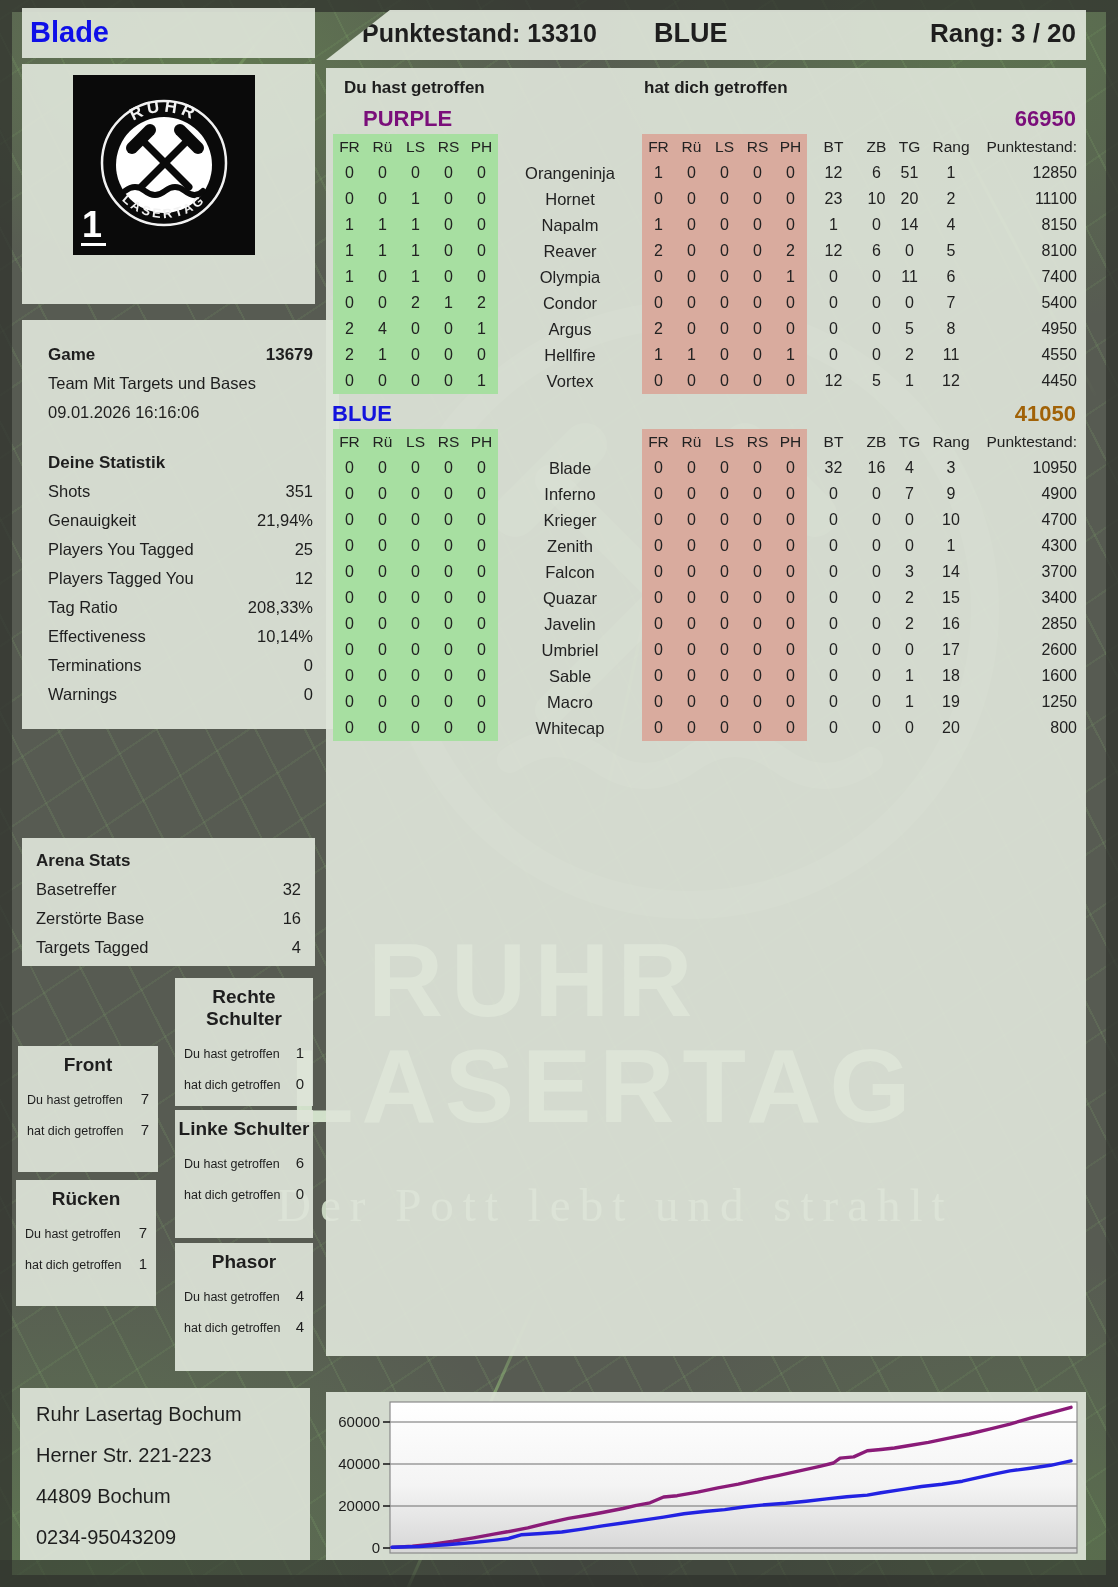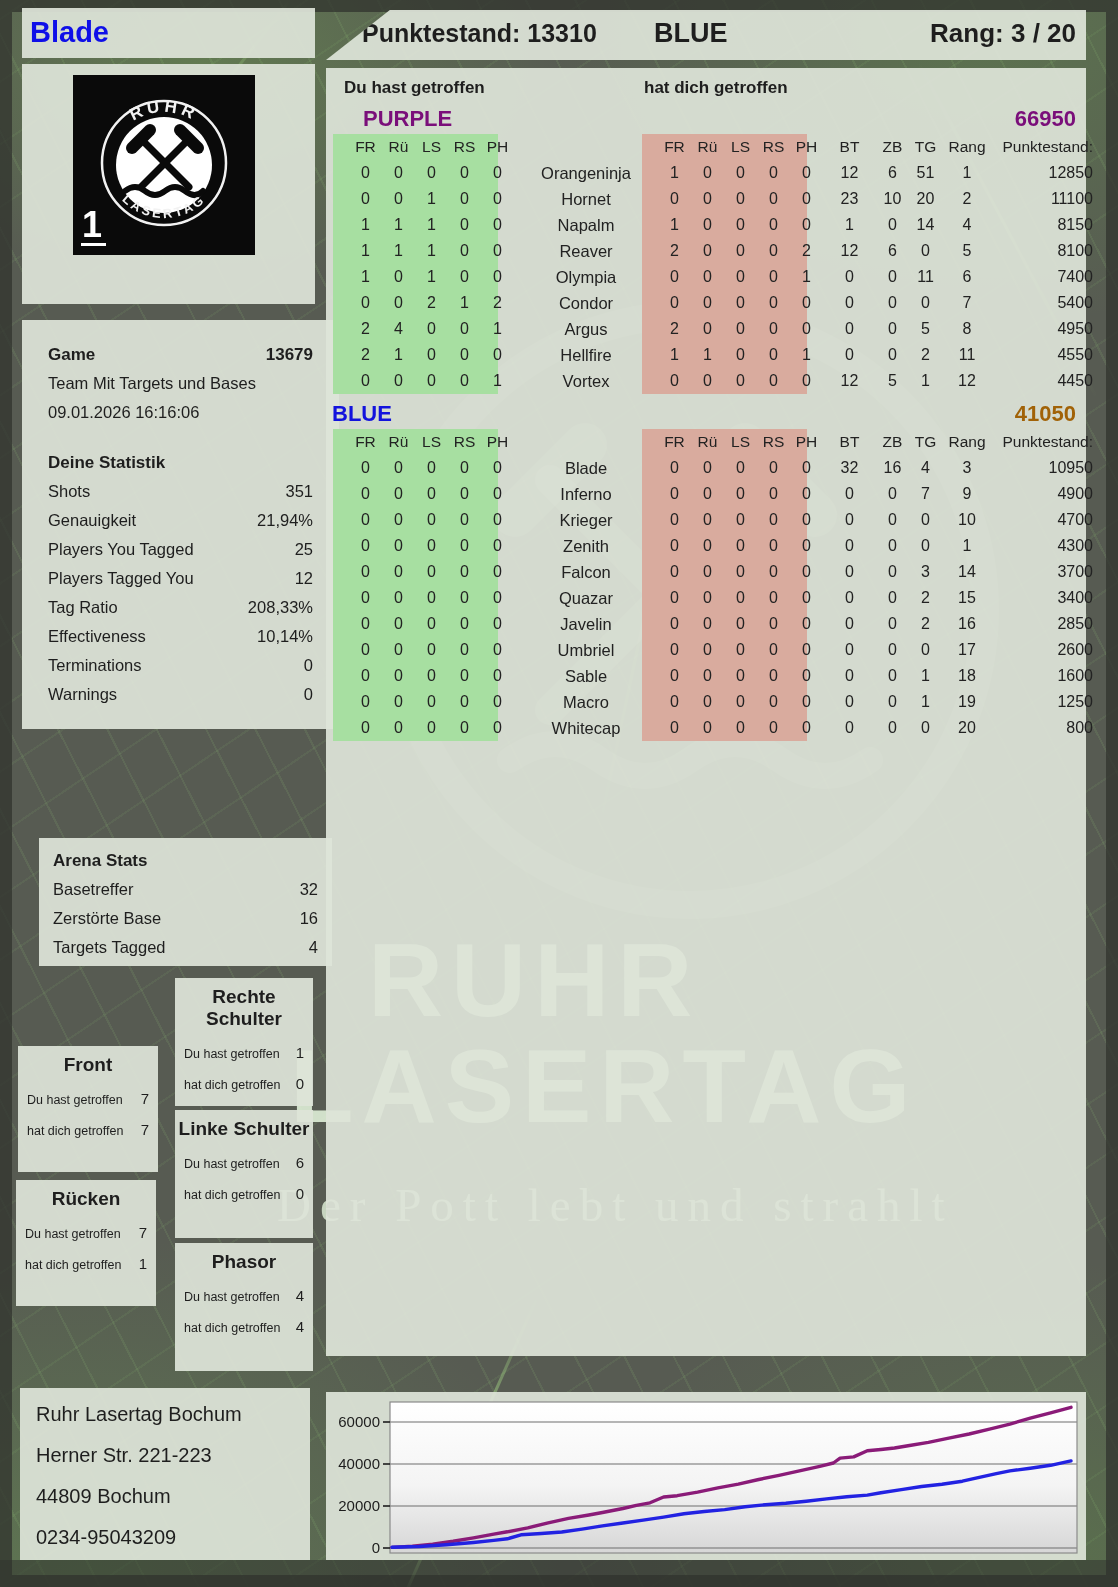--- a/index.html
+++ b/index.html
@@ -41,21 +41,21 @@
   .logo-panel{left:22px;top:64px;width:293px;height:240px;}
   .logo-panel svg{position:absolute;left:51px;top:11px;}
 
   .game-panel{left:22px;top:320px;width:293px;height:385px;padding:12px;}
   .g-row{display:flex;justify-content:space-between;align-items:center;height:29px;
          padding:0 14px;font-size:16.5px;}
   .g-row.first{padding-top:8px;}
   .g-bold{font-weight:700;font-size:17px;}
   .g-spacer{height:21px;}
 
-  .arena-panel{left:22px;top:838px;width:293px;height:128px;margin-left:17px;}
+  .arena-panel{left:22px;top:838px;width:293px;height:128px;}
 
   .zone{position:absolute;background:rgba(222,228,216,0.93);}
   .zone-front{left:18px;top:1046px;width:140px;height:126px;}
   .zone-rechte{left:175px;top:978px;width:138px;height:128px;}
   .zone-linke{left:175px;top:1110px;width:138px;height:128px;}
   .zone-ruecken{left:16px;top:1180px;width:140px;height:126px;}
   .zone-phasor{left:175px;top:1243px;width:138px;height:128px;}
   .zone-title{text-align:center;font-weight:700;font-size:19px;padding-top:8px;}
   .zone-row{display:flex;justify-content:space-between;align-items:baseline;padding:0 9px;margin-top:14px;}
   .zone-label{font-size:12.5px;}
@@ -73,21 +73,21 @@
   .hs-rank{position:absolute;right:10px;top:8px;font-size:26px;font-weight:700;}
 
   
   .main-panel{left:326px;top:68px;width:760px;height:1288px;}
   .sec-headers{position:relative;padding-top:10px;height:24px;}
   .sec-du{position:absolute;left:18px;font-size:17px;font-weight:700;}
   .sec-dich{position:absolute;left:318px;font-size:17px;font-weight:700;}
   .team-label{display:flex;justify-content:space-between;align-items:center;
               padding:0 10px 0 6px;height:30px;font-size:22px;font-weight:700;margin-top:2px;}
   .team-label.second{margin-top:5px;}
-  .score-table{position:relative;padding-left:23px;}
+  .score-table{position:relative;padding-left:7px;}
   .under{position:absolute;top:0;height:100%;width:165px;z-index:0;}
   .under.green{left:7px;background:#a7dfa1;}
   .under.red{left:316px;background:#d9ab9e;}
   .score-row{position:relative;z-index:1;display:grid;
              grid-template-columns:repeat(5,33px) 144px repeat(5,33px) 53px 33px 33px 50px 101px;
              height:26px;align-items:center;font-size:16px;color:#222;}
   .score-row .c{text-align:center;}
   .score-row .c-name{text-align:center;font-size:16.5px;}
   .score-row .c-punkt{text-align:right;}
   .score-row.head{font-size:15.5px;}

